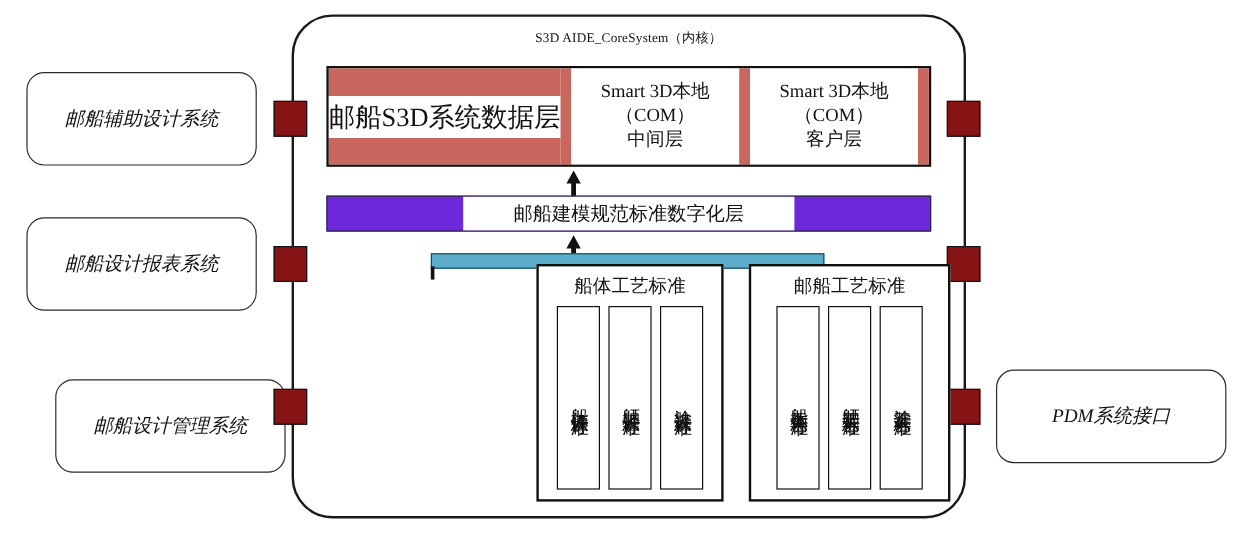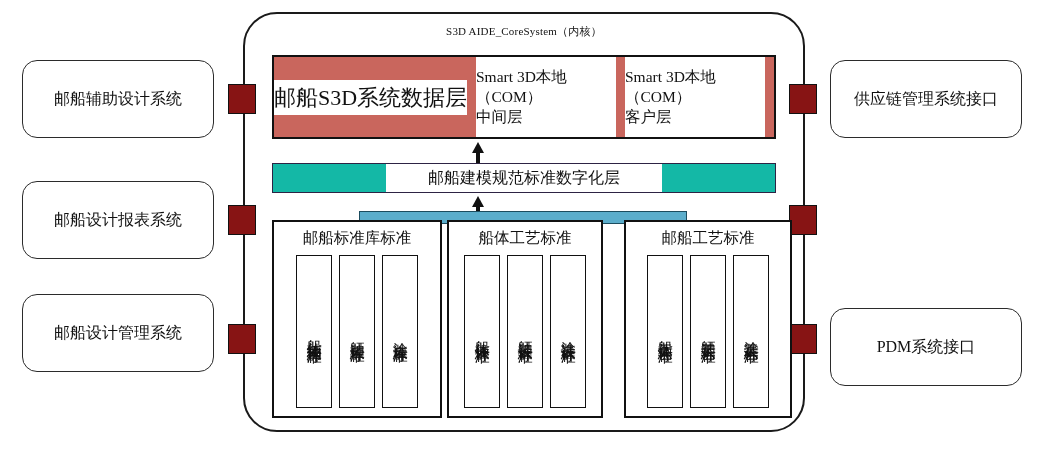--- a/index.html
+++ b/index.html
@@ -52,20 +52,21 @@
     border: 1.7px solid #2b2b2b;
     border-radius: 15px;
     box-sizing: border-box;
     background: #ffffff;
     display: flex;
     align-items: center;
     justify-content: center;
     font-size: 16px;
     color: #111111;
     white-space: nowrap;
+    font-style: italic;
   }
   .side-box.left  { left: 22px; }
   .side-box.right { left: 830px; }
 
   
   .connector {
     position: absolute;
     width: 28px;
     height: 30px;
     background: #871414;
@@ -112,35 +113,36 @@
   .divider-bar {
     width: 9px;
     background: #c9665d;
     flex: 0 0 auto;
   }
   .com-cell {
     flex: 1 1 0;
     background: #ffffff;
     display: flex;
     flex-direction: column;
+    align-items: center;
     justify-content: center;
     line-height: 1.30;
     font-size: 15.5px;
     color: #111111;
     white-space: nowrap;
   }
 
   
   .purple-band {
     position: absolute;
     left: 272px;
     top: 163px;
     width: 504px;
     height: 30px;
-    background: #14b8a6;
+    background: #6d28d9;
     border: 1.8px solid #2d2344;
     box-sizing: border-box;
     display: flex;
     align-items: center;
     justify-content: center;
   }
   .purple-band .inner-label {
     background: #ffffff;
     height: 100%;
     padding: 0 10px;
@@ -253,27 +255,24 @@
 
   <div class="core-container"></div>
   <div class="core-title">S3D AIDE_CoreSystem（内核）</div>
 
   <div class="side-box left" style="top:60px;">
     <span>邮船辅助设计系统</span>
   </div>
   <div class="side-box left" style="top:181px;">
     <span>邮船设计报表系统</span>
   </div>
-  <div class="side-box left" style="top:294px;">
+  <div class="side-box left" style="top:316px;margin-left:24px;">
     <span>邮船设计管理系统</span>
   </div>
 
-  <div class="side-box right" style="top:60px;">
-    <span>供应链管理系统接口</span>
-  </div>
   <div class="side-box right" style="top:308px;">
     <span>PDM系统接口</span>
   </div>
 
   <div class="connector left" style="top:84px;"></div>
   <div class="connector left" style="top:205px;"></div>
   <div class="connector left" style="top:324px;"></div>
   <div class="connector right" style="top:84px;"></div>
   <div class="connector right" style="top:205px;"></div>
   <div class="connector right" style="top:324px;"></div>
@@ -308,34 +307,20 @@
 
   <div class="arrow" style="left:478px; top:196px;">
     <div class="head"></div>
     <div class="shaft" style="top:10px; height:11px;"></div>
   </div>
 
   <div class="teal-bar"></div>
   <div class="teal-drop l"></div>
   <div class="teal-drop r"></div>
 
-  <div class="group-box" style="left:272px; width:170px;">
-    <div class="group-title">邮船标准库标准</div>
-    <div class="vcell-row">
-      <div class="vcell">
-        <span>船体结构库标准</span>
-      </div>
-      <div class="vcell">
-        <span>舾装库标准</span>
-      </div>
-      <div class="vcell">
-        <span>涂装库标准</span>
-      </div>
-    </div>
-  </div>
 
   <div class="group-box" style="left:447px; width:156px;">
     <div class="group-title">船体工艺标准</div>
     <div class="vcell-row">
       <div class="vcell">
         <span>船体设计标准</span>
       </div>
       <div class="vcell">
         <span>舾装设计标准</span>
       </div>

